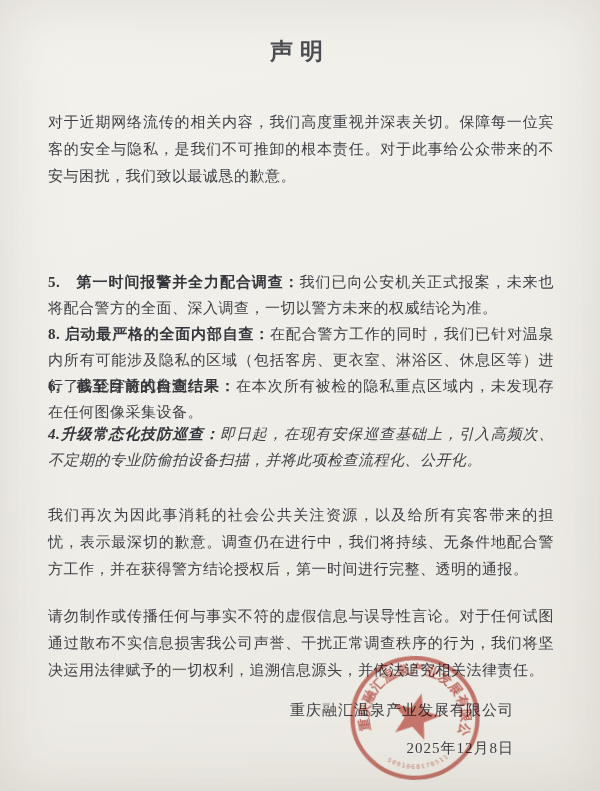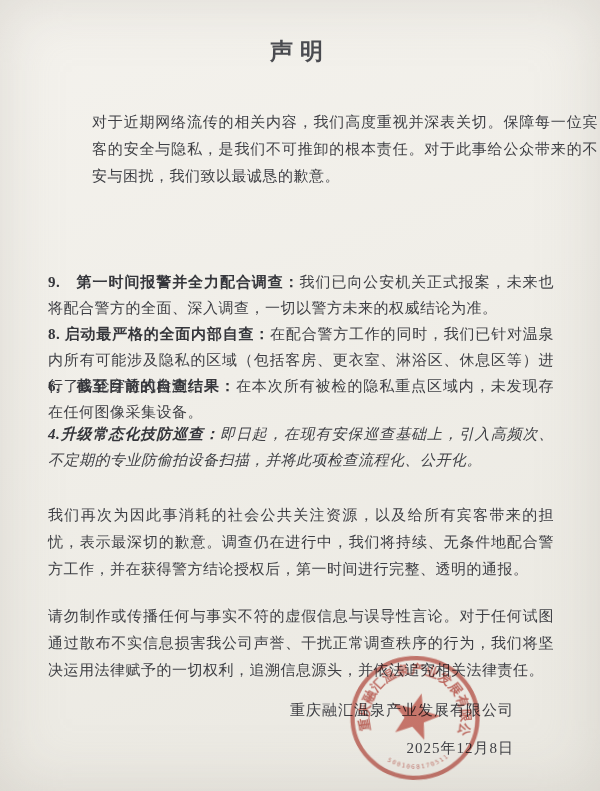--- a/index.html
+++ b/index.html
@@ -28,21 +28,21 @@
     position: absolute;
     left: 48px; width: 506px;
     font-size: 15px;
     line-height: 27px;
     color: #3e3f44;
     text-align: justify;
     letter-spacing: 0.5px;
   }
   .list-item { line-height: 26px; }
   .item-lead { font-weight: bold; color: #35363b; }
-  .p-intro    { top: 109px; margin-left: 44px; }
+  .p-intro    { top: 109px; }
   .p-actions  { top: 219px; }
   .item-1     { top: 269px; }
   .item-2     { top: 321px; }
   .item-3     { top: 373px; }
   .item-4     { top: 421px; font-style: italic; }
   .p-apology  { top: 502px; }
   .p-warning  { top: 603px; }
   .sig-line {
     position: absolute;
     right: 86px;
@@ -66,21 +66,21 @@
 </head>
 <body>
 
 <div class="page">
 
   <div class="doc-title">声明</div>
 
   <div class="para p-intro">对于近期网络流传的相关内容，我们高度重视并深表关切。保障每一位宾客的安全与隐私，是我们不可推卸的根本责任。对于此事给公众带来的不安与困扰，我们致以最诚恳的歉意。</div>
 
 
-  <div class="para list-item item-1"><span class="item-lead">9.　第一时间报警并全力配合调查：</span><span>我们已向公安机关正式报案，未来也将配合警方的全面、深入调查，一切以警方未来的权威结论为准。</span></div>
+  <div class="para list-item item-1"><span class="item-lead">5.　第一时间报警并全力配合调查：</span><span>我们已向公安机关正式报案，未来也将配合警方的全面、深入调查，一切以警方未来的权威结论为准。</span></div>
 
   <div class="para list-item item-2"><span class="item-lead">8. 启动最严格的全面内部自查：</span><span>在配合警方工作的同时，我们已针对温泉内所有可能涉及隐私的区域（包括客房、更衣室、淋浴区、休息区等）进行了多轮穿透式检测。</span></div>
 
   <div class="para list-item item-3"><span class="item-lead">6.　截至目前的自查结果：</span><span>在本次所有被检的隐私重点区域内，未发现存在任何图像采集设备。</span></div>
 
   <div class="para list-item item-4"><span class="item-lead">4.升级常态化技防巡查：</span><span>即日起，在现有安保巡查基础上，引入高频次、不定期的专业防偷拍设备扫描，并将此项检查流程化、公开化。</span></div>
 
   <div class="para p-apology">我们再次为因此事消耗的社会公共关注资源，以及给所有宾客带来的担忧，表示最深切的歉意。调查仍在进行中，我们将持续、无条件地配合警方工作，并在获得警方结论授权后，第一时间进行完整、透明的通报。</div>
 
   <div class="para p-warning">请勿制作或传播任何与事实不符的虚假信息与误导性言论。对于任何试图通过散布不实信息损害我公司声誉、干扰正常调查秩序的行为，我们将坚决运用法律赋予的一切权利，追溯信息源头，并依法追究相关法律责任。</div>

